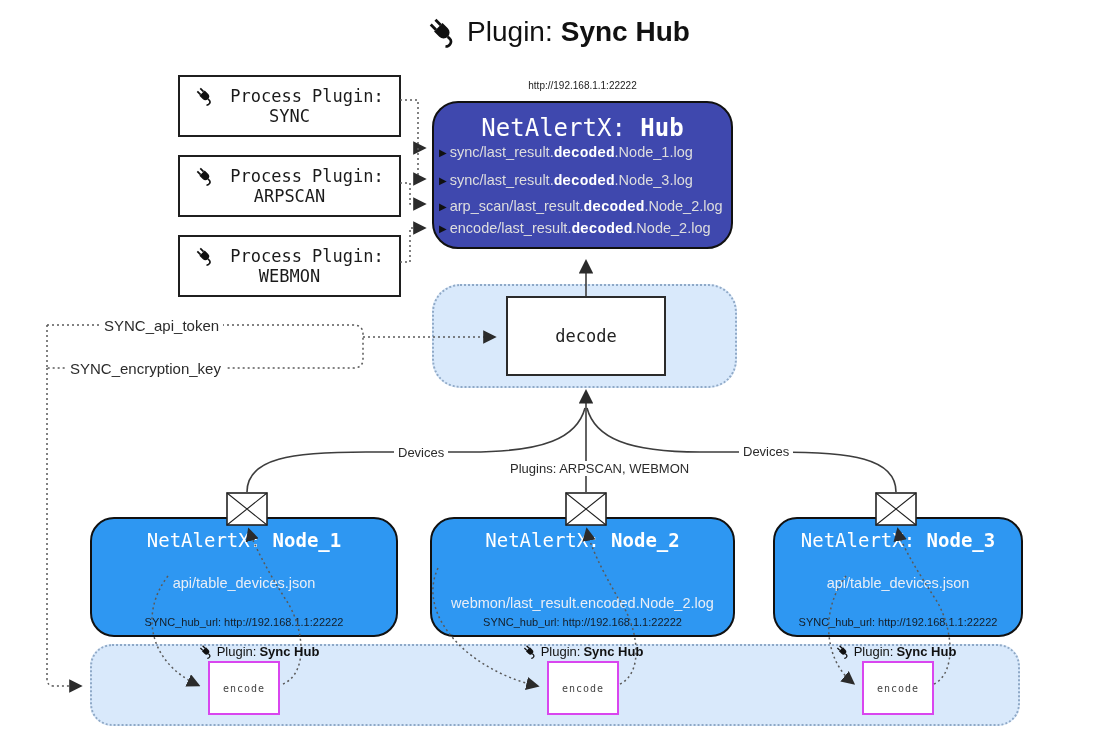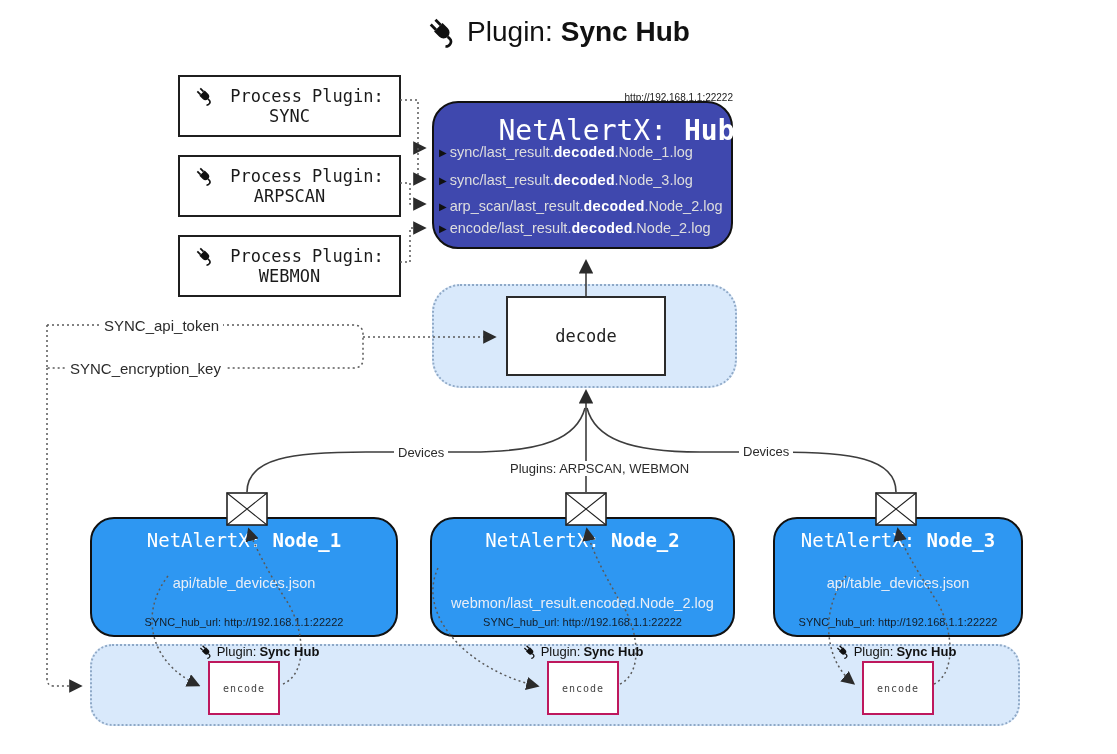--- a/index.html
+++ b/index.html
@@ -27,31 +27,31 @@
     border:2px solid #1f1f1f;display:flex;flex-direction:column;align-items:center;
     justify-content:center;font-family:"DejaVu Sans Mono",monospace;font-size:17px;z-index:1;
   }
   .proc .l1{display:flex;align-items:center;gap:15px;}
   [data-name="process-plugin-sync"]{top:75px;}
   [data-name="process-plugin-arpscan"]{top:155px;}
   [data-name="process-plugin-webmon"]{top:235px;}
 
   
   [data-name="hub-url-label"]{
-    position:absolute;left:432px;top:92px;width:301px;text-align:right;
+    position:absolute;left:432px;top:80px;width:301px;text-align:center;
     font-size:10px;color:#222;z-index:1;
   }
   [data-name="hub-box"]{
     position:absolute;left:432px;top:101px;width:301px;height:148px;
     background:var(--hub_fill,#3f48ae);border:2px solid #111;border-radius:26px;
     color:#fff;z-index:1;box-sizing:border-box;
   }
   [data-name="hub-title"]{
     position:absolute;top:11px;width:100%;text-align:center;
-    font-family:"DejaVu Sans Mono",monospace;font-size:28px;padding-left:34px;
+    font-family:"DejaVu Sans Mono",monospace;font-size:24px;
   }
   [data-name="hub-title"] b{font-weight:bold;}
   .hub-log{
     position:absolute;left:5px;right:0;display:flex;align-items:center;
     font-size:14.5px;color:#dedede;white-space:nowrap;
   }
   .hub-log .tri{color:#111;font-size:10px;margin-right:3px;line-height:1;}
   .hub-log b{color:#ffffff;font-weight:bold;font-family:Liberation Mono, monospace;}
   .hl0{top:41px;} .hl1{top:69px;} .hl2{top:95px;} .hl3{top:117px;}
 
@@ -84,21 +84,21 @@
   .node-url{position:absolute;bottom:7px;width:100%;text-align:center;font-size:11px;color:#141e28;white-space:nowrap;}
 
   
   [data-name="sync-hub-plugin-bar"]{
     position:absolute;left:90px;top:644px;width:930px;height:82px;
     background:var(--container_fill,#d9e9fb);border:2px dotted var(--container_border,#8fa9c7);
     border-radius:22px;z-index:1;box-sizing:border-box;
   }
   .encode{
     position:absolute;top:661px;width:72px;height:54px;background:#fff;
-    border:2px solid #be185d;display:flex;align-items:center;justify-content:center;
+    border:2px solid #d946ef;display:flex;align-items:center;justify-content:center;
     font-family:"DejaVu Sans Mono",monospace;font-size:10px;letter-spacing:1px;color:#444;
     z-index:1;box-sizing:border-box;
   }
   [data-name="encode-box-1"]{left:208px;}
   [data-name="encode-box-2"]{left:547px;}
   [data-name="encode-box-3"]{left:862px;}
   .enc-label{
     position:absolute;top:644px;z-index:3;display:flex;align-items:center;gap:3px;
     font-size:13px;color:#111;transform:translateX(-50%);white-space:nowrap;
   }

